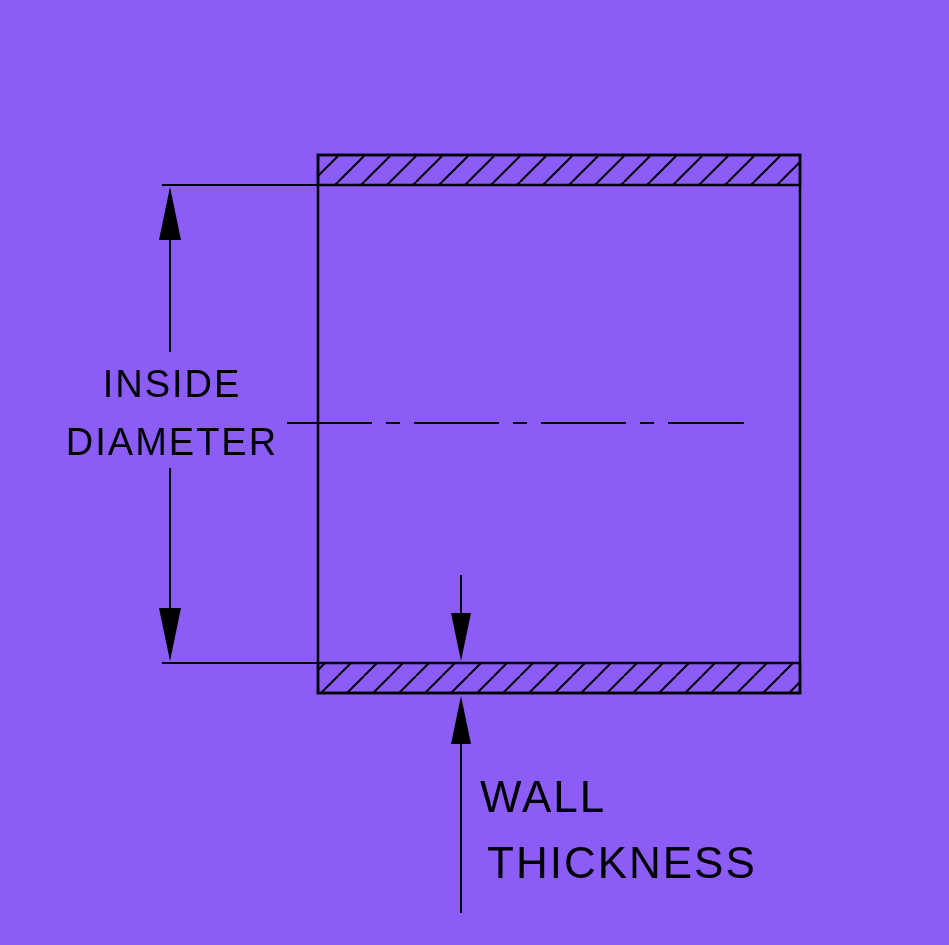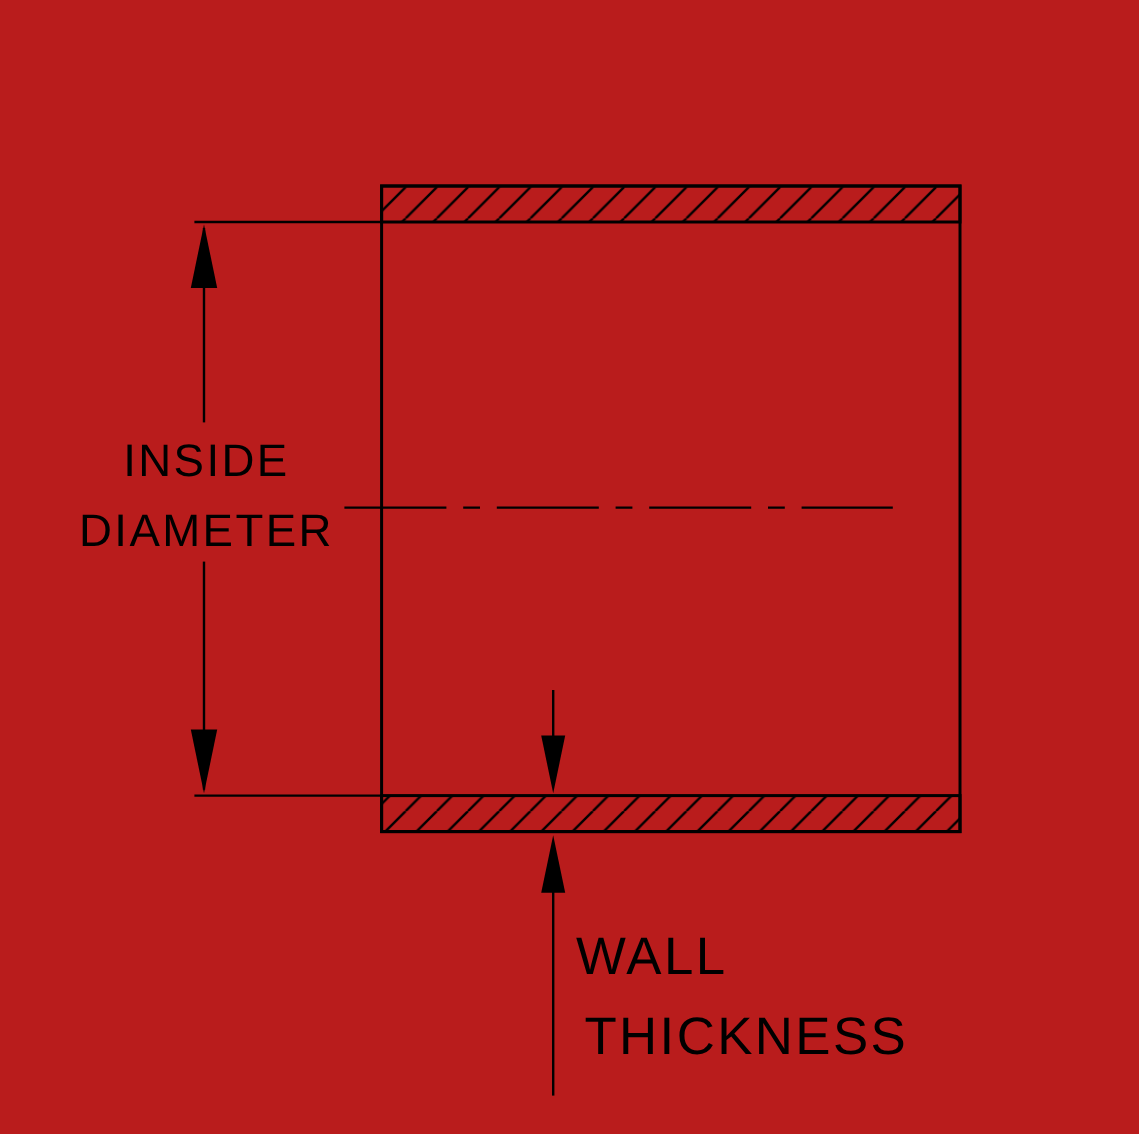--- a/index.html
+++ b/index.html
@@ -4,21 +4,21 @@
 <style>
   html, body {
     margin: 0;
     padding: 0;
     background: #ffffff;
   }
   .canvas {
     position: relative;
     width: 949px;
     height: 945px;
-    background: #b91c1c;
+    background: #8b5cf6;
     overflow: hidden;
   }
   svg text {
     font-family: "Liberation Sans", "DejaVu Sans", sans-serif;
     fill: #000000;
   }
   .dim-label {
     font-size: 38px;
     letter-spacing: 2px;
     font-weight: 400;

